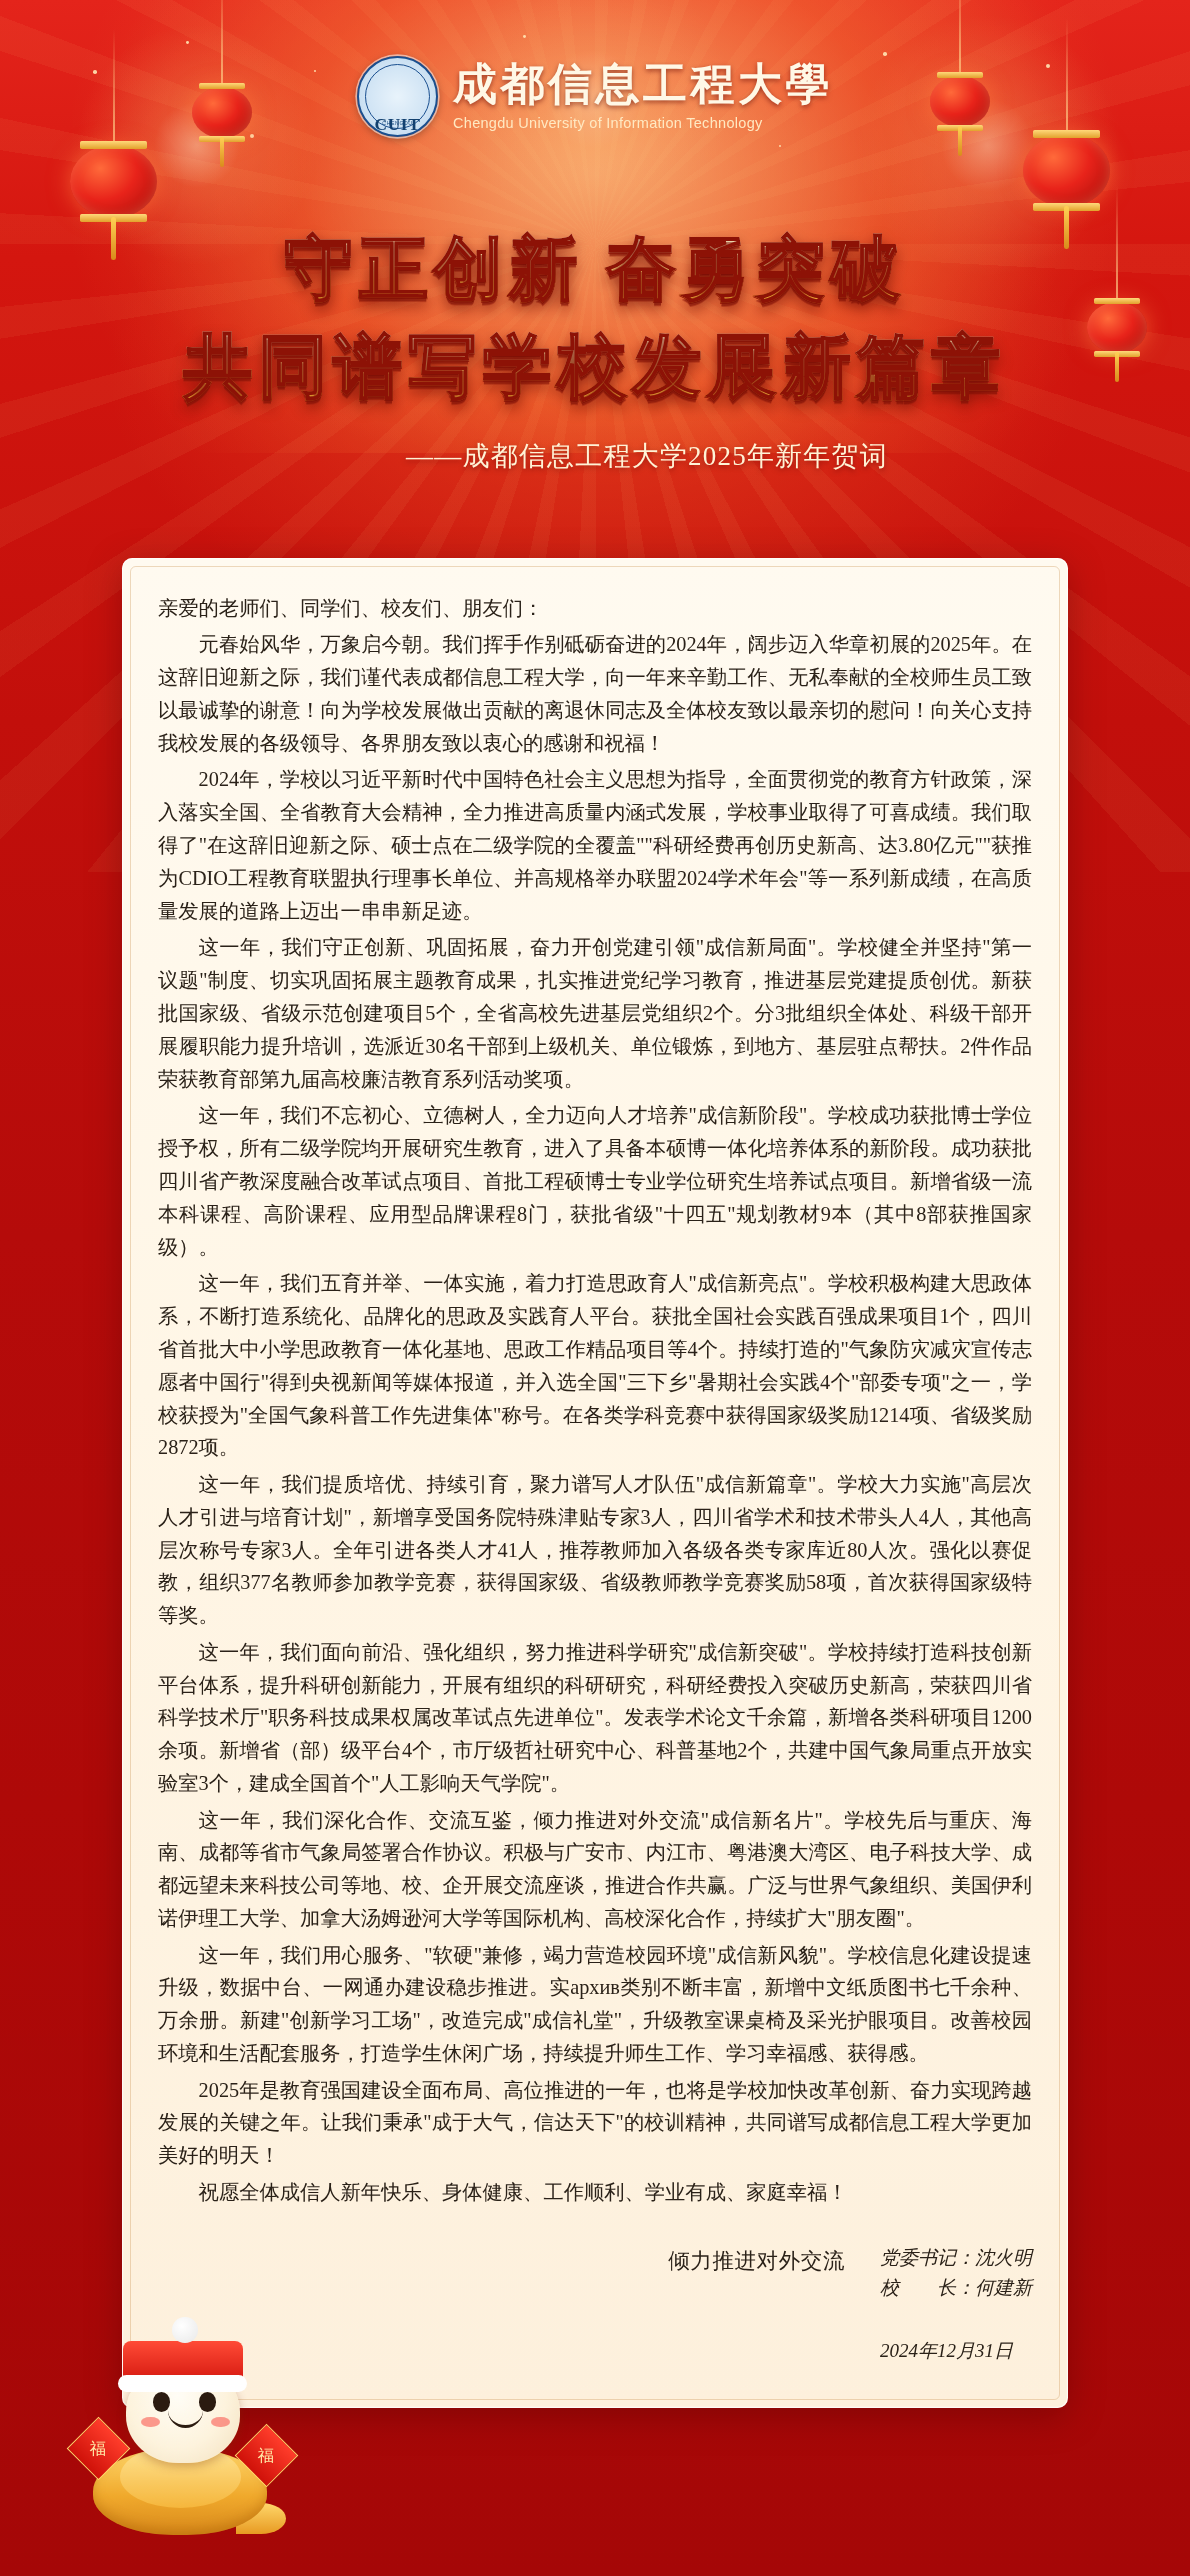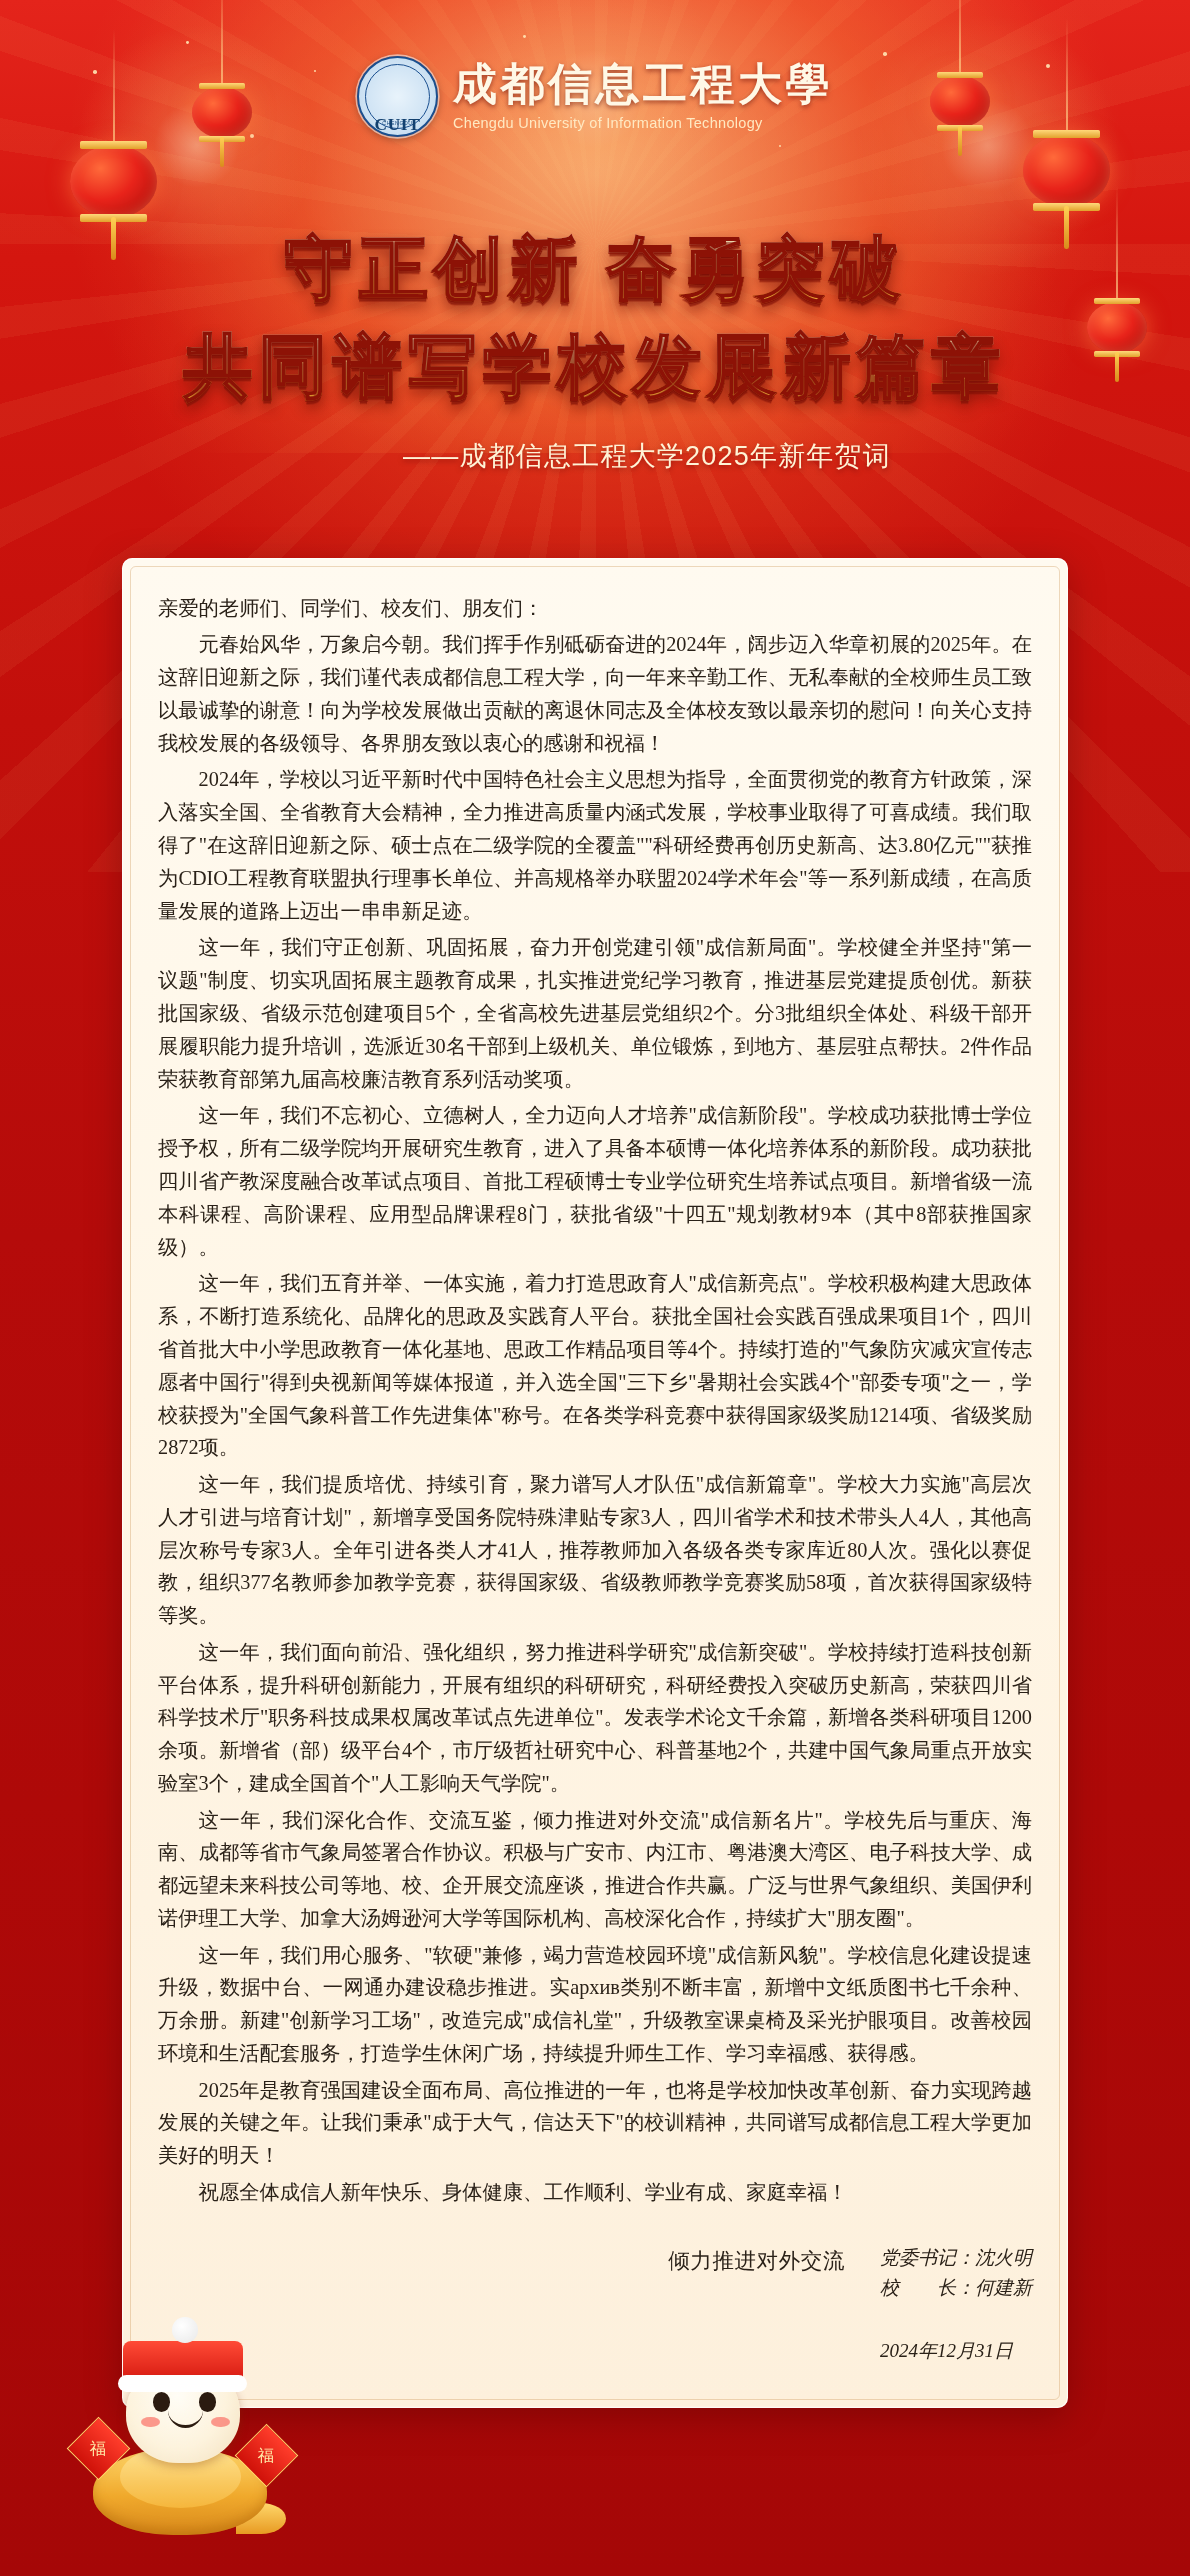--- a/index.html
+++ b/index.html
@@ -152,21 +152,21 @@
     background: linear-gradient(180deg, #fffbe8 0%, #ffe9a8 35%, #ffc24a 62%, #ffb02a 100%);
     -webkit-background-clip: text;
     background-clip: text;
     color: transparent;
     -webkit-text-stroke: 1.7px #8d1206;
     text-shadow: 0 3.5px 0 rgba(120,10,5,.45), 0 7px 14px rgba(80,0,0,.5);
     filter: drop-shadow(0 1.2px 0 #a3210c);
   }
   .subtitle {
     margin-top: 21px;
-    font-family: Liberation Sans, sans-serif;
+    font-family: Liberation Serif, serif;
     font-size: 27px;
     color: #fff3d6;
     letter-spacing: 1.2px;
     text-shadow: 0 1.7px 5.8px rgba(90,0,0,.5);
     text-align: center;
     padding-left: 104px;
   }
 
   
   .card {

